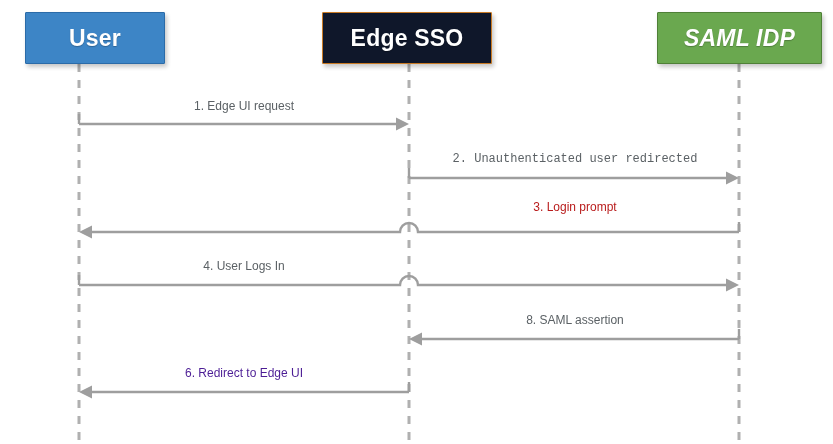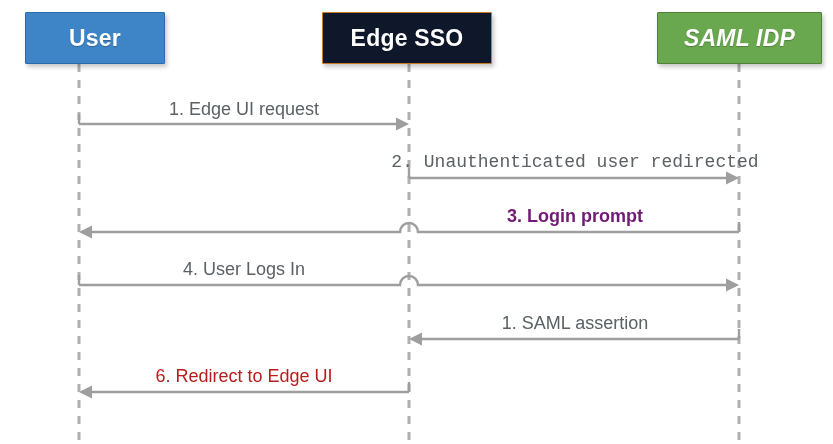--- a/index.html
+++ b/index.html
@@ -42,21 +42,21 @@
     font-weight: bold;
     font-size: 23px;
     letter-spacing: 0.2px;
     text-shadow: 0px 1px 1px rgba(0,0,0,0.25);
     white-space: nowrap;
     font-family: "Liberation Sans", sans-serif;
   }
   .msg-label {
     position: absolute;
     color: #5b6165;
-    font-size: 18px;
+    font-size: 12px;
     white-space: nowrap;
     font-family: "Liberation Sans", sans-serif;
     transform: translateX(-50%);
     line-height: 1;
   }
 </style>
 </head>
 <body>
 
 <div id="diagram-root">
@@ -106,18 +106,18 @@
       <div class="actor-box" style="left: 322px; top: 12px; width: 170px; height: 52px; background: #0f172a; border: 1px solid rgb(201, 122, 36);">
         <span class="actor-label">Edge SSO</span>
       </div>
       <div class="actor-box" style="left: 657px; top: 12px; width: 165px; height: 52px; background: rgb(106, 168, 79); border: 1px solid rgb(79, 128, 55); font-style: italic;">
         <span class="actor-label">SAML IDP</span>
       </div>
     </div>
   <div id="labels-layer">
       <div class="msg-label" style="left: 244px; top: 100px; color: rgb(91, 97, 101);">1. Edge UI request</div>
       <div class="msg-label" style="left: 575px; top: 153px; color: rgb(91, 97, 101); font-family: Liberation Mono, monospace;">2. Unauthenticated user redirected</div>
-      <div class="msg-label" style="left: 575px; top: 207px; color: #701a75; font-weight: bold;">3. Login prompt</div>
+      <div class="msg-label" style="left: 575px; top: 201px; color: #b91c1c;">3. Login prompt</div>
       <div class="msg-label" style="left: 244px; top: 260px; color: rgb(91, 97, 101); text-align: right;">4. User Logs In</div>
-      <div class="msg-label" style="left: 575px; top: 314px; color: rgb(91, 97, 101);">1. SAML assertion</div>
-      <div class="msg-label" style="left: 244px; top: 367px; color: #b91c1c;">6. Redirect to Edge UI</div>
+      <div class="msg-label" style="left: 575px; top: 314px; color: rgb(91, 97, 101);">8. SAML assertion</div>
+      <div class="msg-label" style="left: 244px; top: 367px; color: #4c1d95;">6. Redirect to Edge UI</div>
     </div>
 </div>
 
 </body></html>

